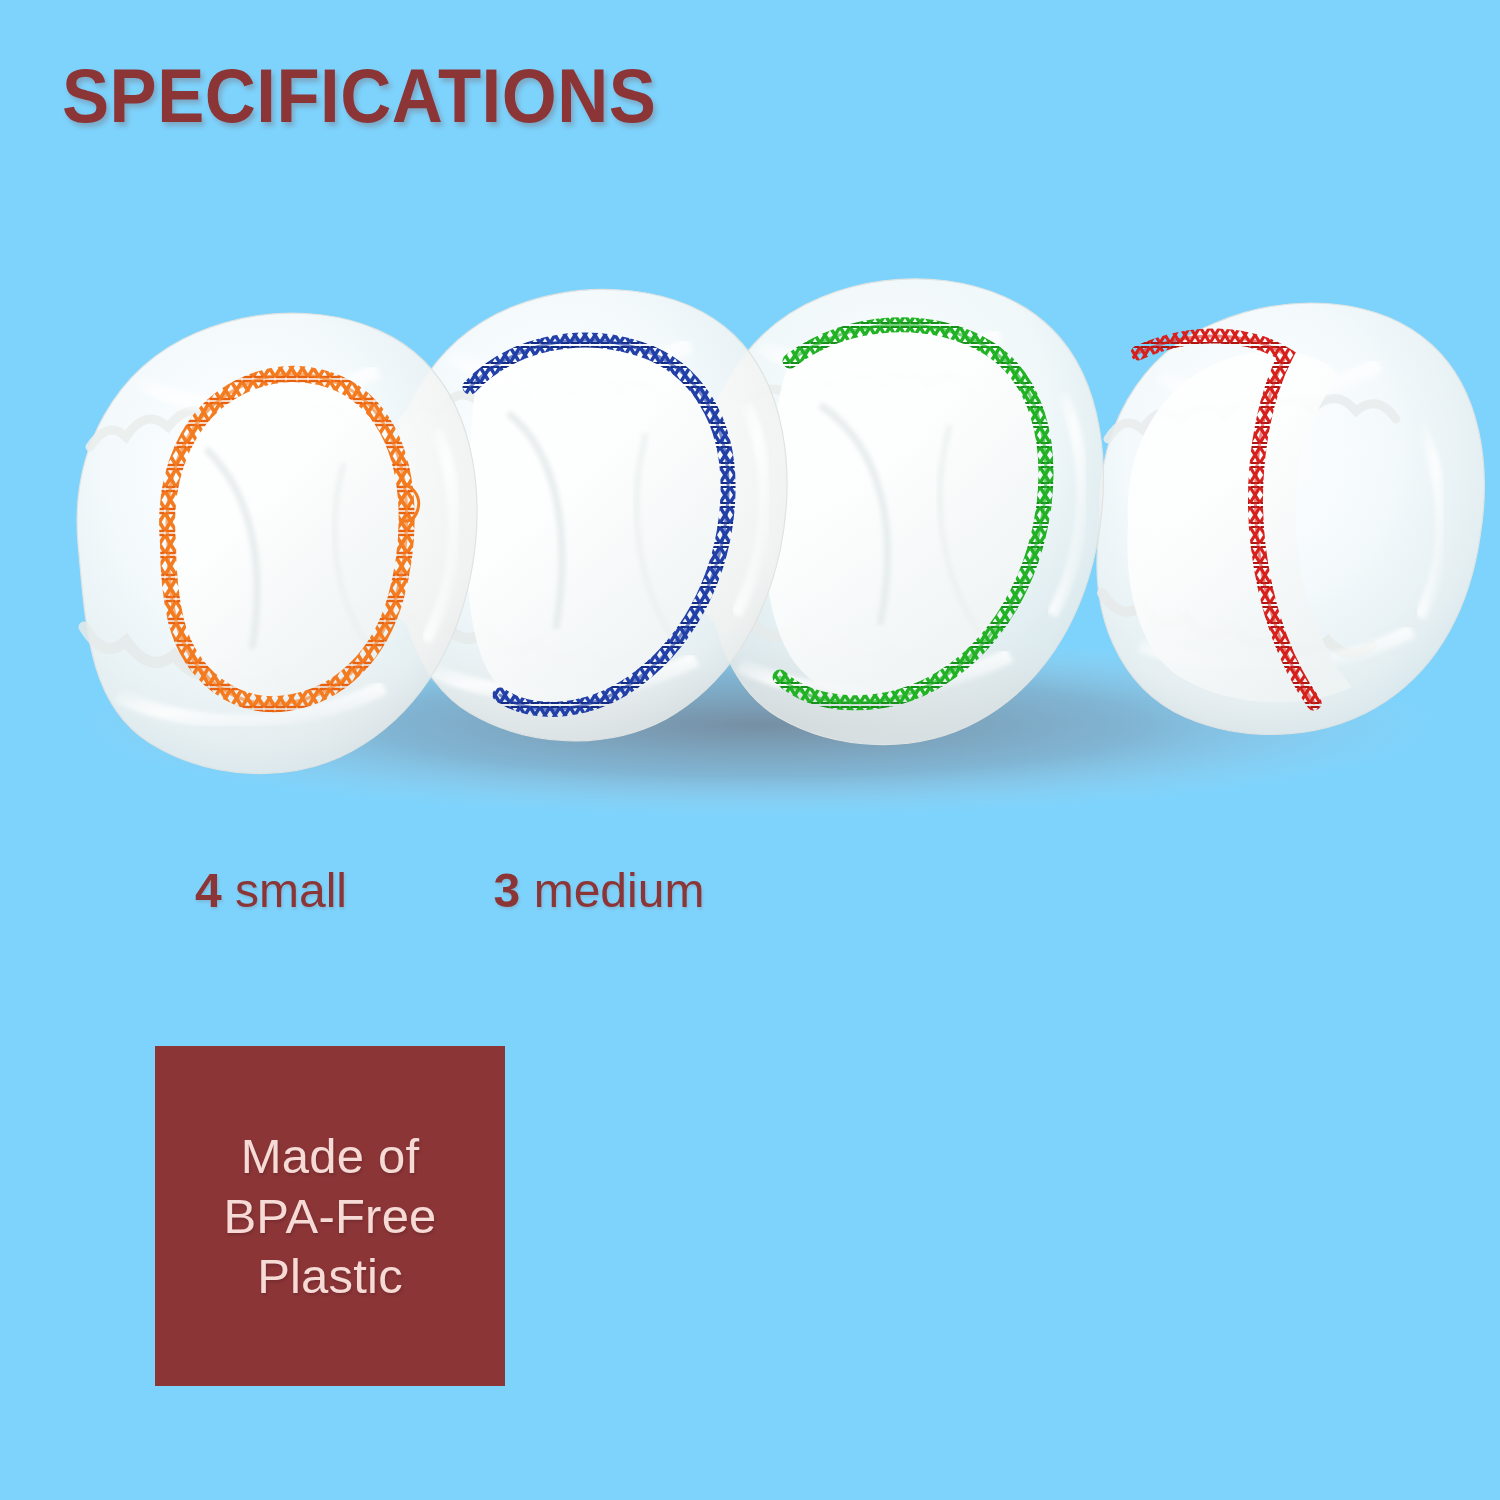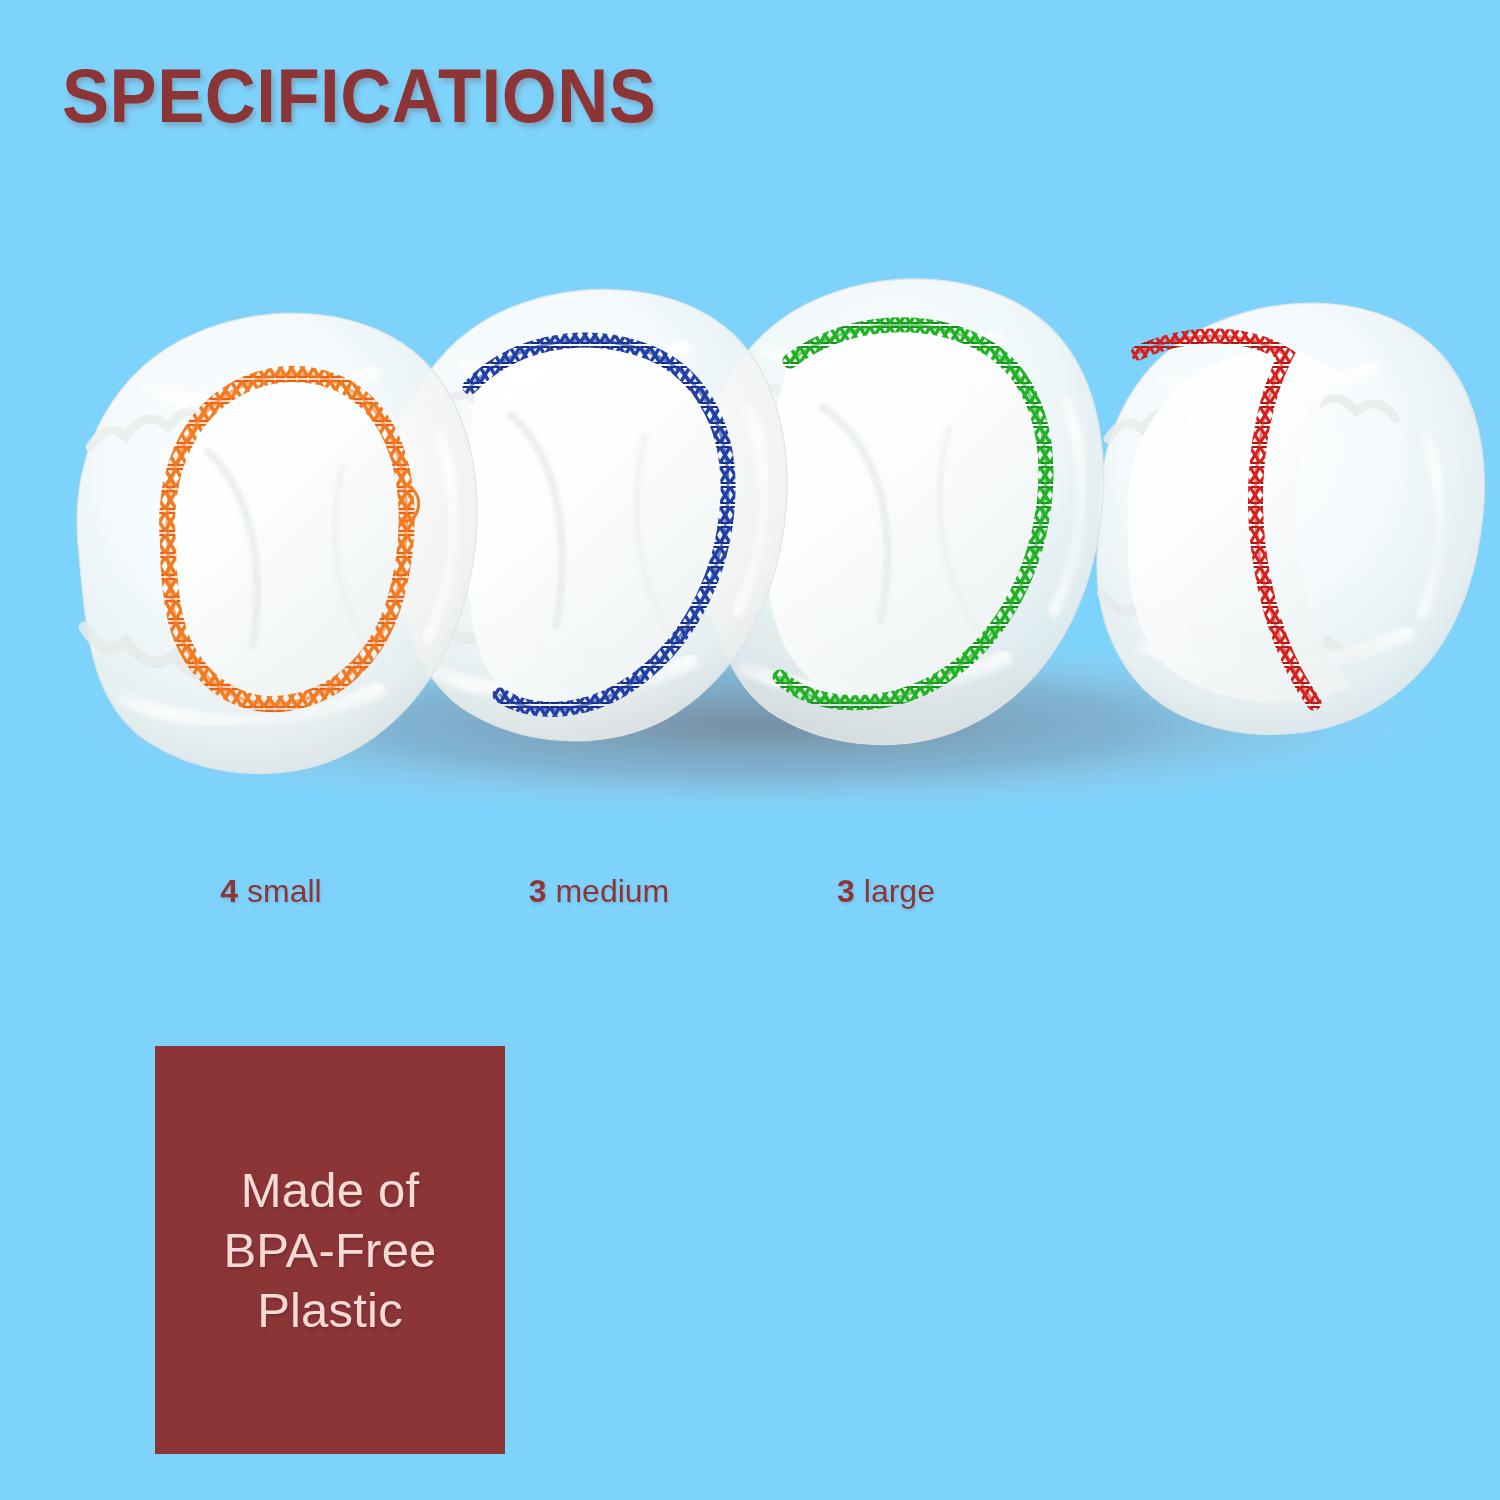--- a/index.html
+++ b/index.html
@@ -48,21 +48,21 @@
     position: absolute;
     left: 0;
     top: 858px;
     width: 1500px;
     height: 66px;
   }
   .size-label {
     position: absolute;
     top: 0;
     font-family: "Liberation Sans", sans-serif;
-    font-size: 32px;
+    font-size: 48px;
     line-height: 66px;
     color: #8B3537;
     white-space: nowrap;
     text-align: center;
     text-shadow: 1px 2px 3px rgba(120,60,60,0.18);
   }
   .size-label .qty {
     font-weight: 700;
   }
   .size-label .word {
@@ -78,21 +78,21 @@
     position: absolute;
     left: 155px;
     top: 1046px;
     width: 1205px;
     height: 364px;
   }
   .feature-box {
     position: absolute;
     top: 0;
     width: 350px;
-    height: 408px;
+    height: 340px;
     background: #8B3537;
     display: flex;
     align-items: center;
     justify-content: center;
     box-sizing: border-box;
     padding: 10px 14px;
   }
   .feature-box.b1 { left: 0px; }
   .feature-box.b2 { left: 422px; }
   .feature-box.b3 { left: 855px; }
@@ -344,23 +344,20 @@
     </svg>
   </div>
 
   <div id="size-labels">
     <div class="size-label s1">
       <span class="qty">4</span><span class="word"> small</span>
     </div>
     <div class="size-label s2">
       <span class="qty">3</span><span class="word"> medium</span>
     </div>
-    <div class="size-label s3">
-      <span class="qty">3</span><span class="word"> large</span>
-    </div>
   </div>
 
   <div id="feature-boxes">
     <div class="feature-box b1">
       <div class="feature-text">Made of
 BPA-Free
 Plastic</div>
     </div>
   </div>
 

